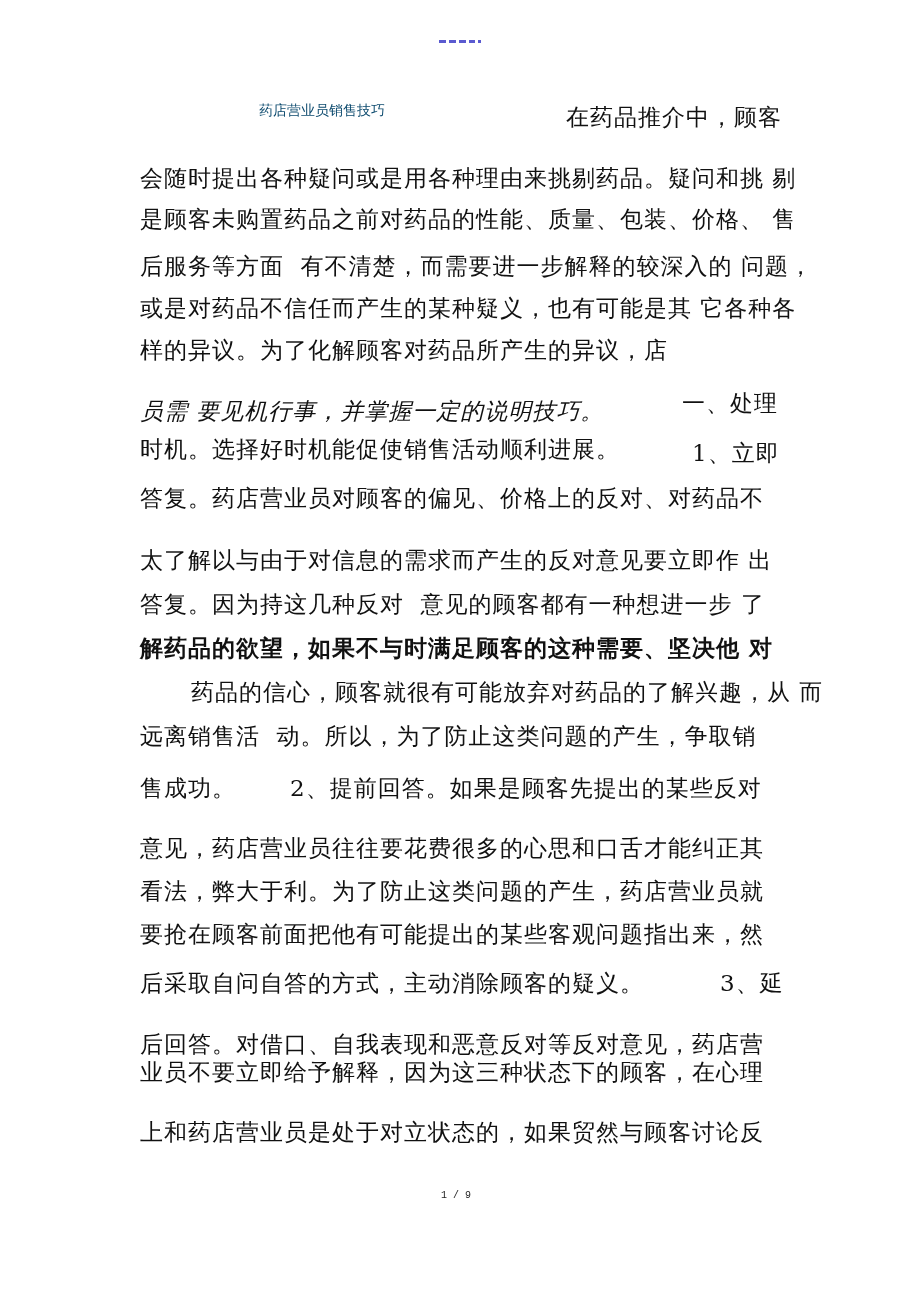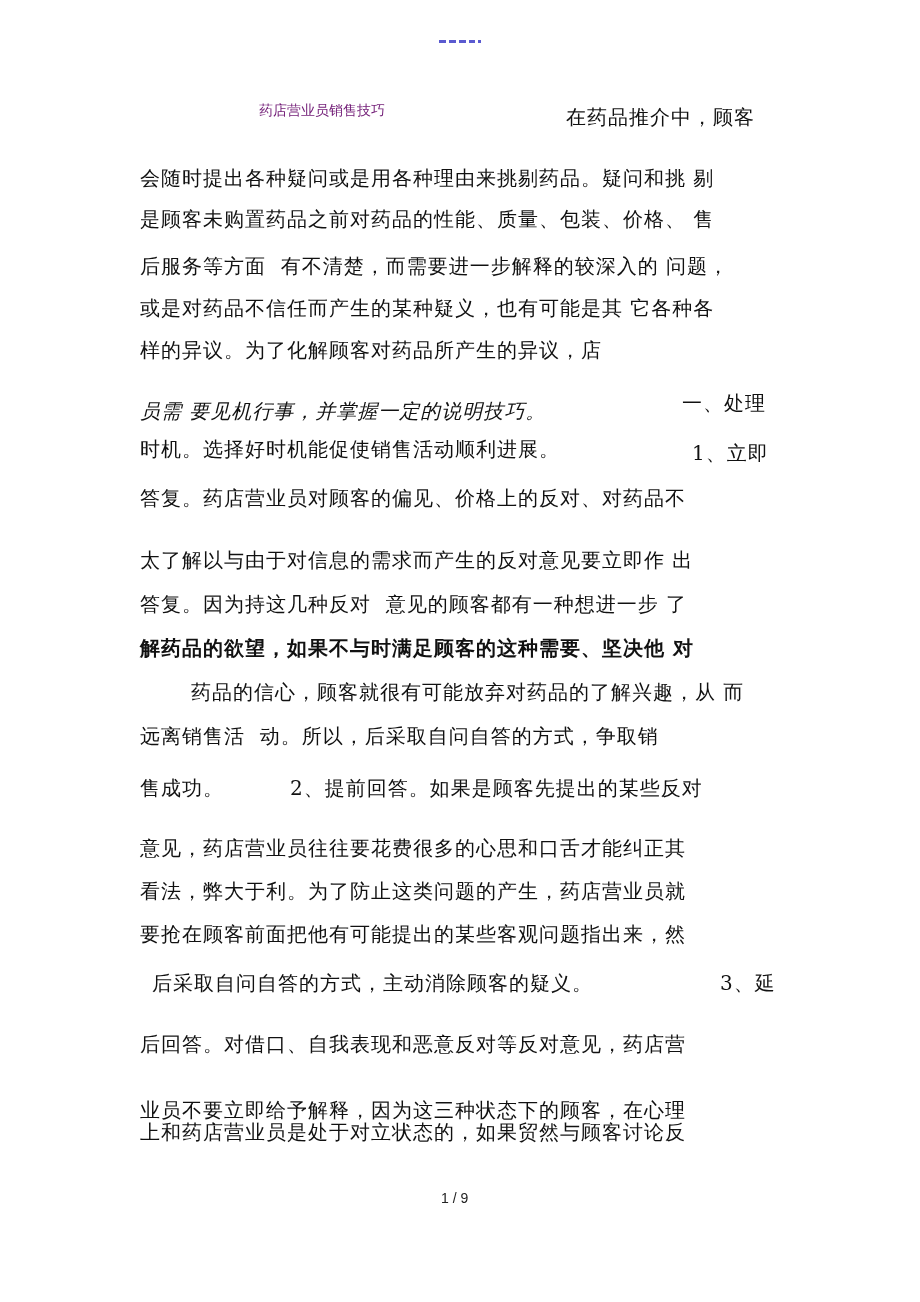--- a/index.html
+++ b/index.html
@@ -11,30 +11,30 @@
     .header-mark {
       position: absolute; left: 439px; top: 40px;
       width: 42px; height: 4px;
       display: flex; gap: 3px;
     }
     .header-mark span { display: block; height: 3px; background: #5a5ad0; }
     .header-mark span.dash { width: 8px; }
     .header-mark span.dot { width: 3px; }
     .doc-title {
       position: absolute; left: 259px; top: 102px;
-      font-size: 14px; color: #701a75;
+      font-size: 14px; color: #0c4a6e;
     }
     .line {
       position: absolute; white-space: pre;
-      font-size: 20px; line-height: 28px; color: #111;
+      font-size: 23px; line-height: 28px; color: #111;
       letter-spacing: 1px;
     }
     .page-number {
       position: absolute; left: 441px; top: 1190px;
-      font-family: Liberation Sans, sans-serif; font-size: 14px; color: #222;
+      font-family: Liberation Mono, monospace; font-size: 10px; color: #222;
     }
   </style>
 </head>
 <body>
 
 <div class="header-mark">
   <span class="dash"></span>
   <span class="dash"></span>
   <span class="dash"></span>
   <span class="dash"></span>
@@ -51,25 +51,25 @@
 <div class="line" style="left:140px; top:336px;">样的异议。为了化解顾客对药品所产生的异议，店</div>
 <div class="line" style="left:140px; top:397px;font-style:italic;">员需 要见机行事，并掌握一定的说明技巧。</div>
 <div class="line" style="left:682px; top:389px;">一、处理</div>
 <div class="line" style="left:140px; top:435px;">时机。选择好时机能促使销售活动顺利进展。</div>
 <div class="line" style="left:692px; top:439px;">1、立即</div>
 <div class="line" style="left:140px; top:484px;">答复。药店营业员对顾客的偏见、价格上的反对、对药品不</div>
 <div class="line" style="left:140px; top:546px;">太了解以与由于对信息的需求而产生的反对意见要立即作 出</div>
 <div class="line" style="left:140px; top:590px;">答复。因为持这几种反对  意见的顾客都有一种想进一步 了</div>
 <div class="line" style="left:140px; top:634px;font-weight:bold;">解药品的欲望，如果不与时满足顾客的这种需要、坚决他 对</div>
 <div class="line" style="left:148px; top:678px;margin-left:43px;">药品的信心，顾客就很有可能放弃对药品的了解兴趣，从 而</div>
-<div class="line" style="left:140px; top:722px;">远离销售活  动。所以，后采取自问自答的方式，争取销</div>
+<div class="line" style="left:140px; top:722px;">远离销售活  动。所以，为了防止这类问题的产生，争取销</div>
 <div class="line" style="left:140px; top:774px;">售成功。</div>
 <div class="line" style="left:290px; top:774px;">2、提前回答。如果是顾客先提出的某些反对</div>
 <div class="line" style="left:140px; top:834px;">意见，药店营业员往往要花费很多的心思和口舌才能纠正其</div>
 <div class="line" style="left:140px; top:877px;">看法，弊大于利。为了防止这类问题的产生，药店营业员就</div>
 <div class="line" style="left:140px; top:920px;">要抢在顾客前面把他有可能提出的某些客观问题指出来，然</div>
-<div class="line" style="left:140px; top:969px;margin-left:12px;">后采取自问自答的方式，主动消除顾客的疑义。</div>
+<div class="line" style="left:140px; top:969px;">后采取自问自答的方式，主动消除顾客的疑义。</div>
 <div class="line" style="left:720px; top:969px;">3、延</div>
 <div class="line" style="left:140px; top:1030px;">后回答。对借口、自我表现和恶意反对等反对意见，药店营</div>
-<div class="line" style="left:140px; top:1096px;">业员不要立即给予解释，因为这三种状态下的顾客，在心理</div>
+<div class="line" style="left:140px; top:1058px;">业员不要立即给予解释，因为这三种状态下的顾客，在心理</div>
 <div class="line" style="left:140px; top:1118px;">上和药店营业员是处于对立状态的，如果贸然与顾客讨论反</div>
 
 <div class="page-number">1 / 9</div>
 
 </body></html>

